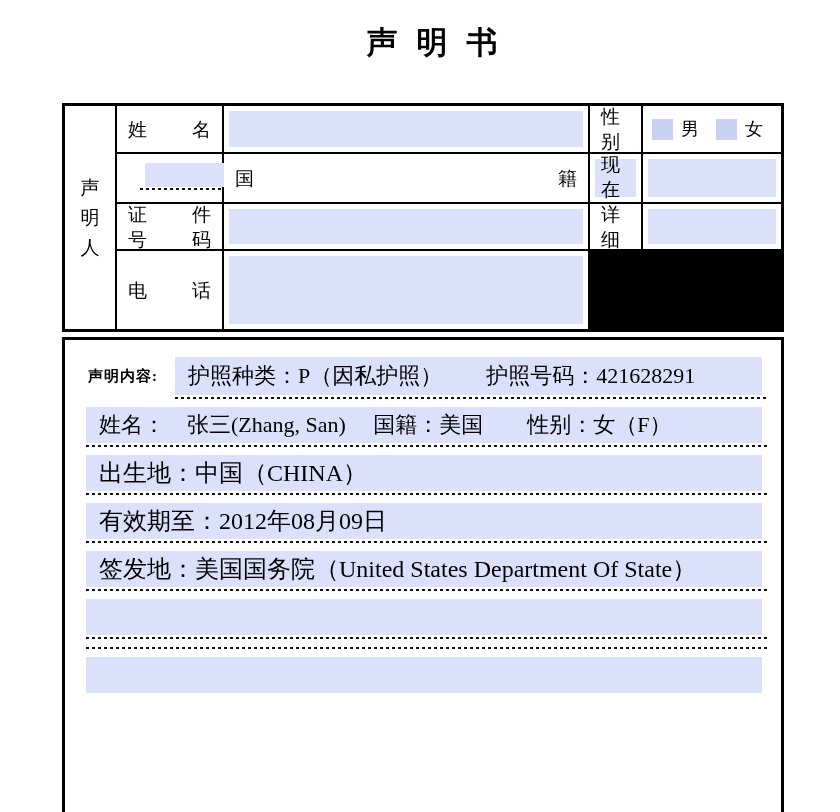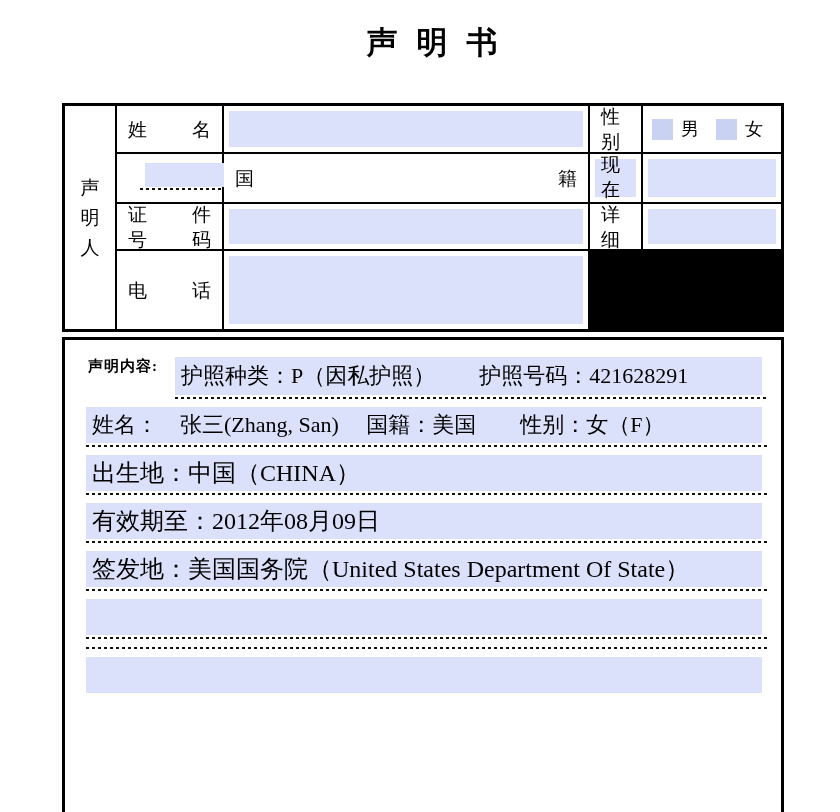--- a/index.html
+++ b/index.html
@@ -90,38 +90,39 @@
     overflow: hidden;
   }
   .dash {
     height: 2px;
     margin-top: 2px;
     background: repeating-linear-gradient(90deg, #111 0 3px, transparent 3px 6px);
   }
   .decl-first {
     display: flex;
     margin: 17px 13px 0 23px;
+    align-items: center;
   }
   .decl-content-label {
     width: 87px;
     font-size: 15px;
     font-weight: bold;
     letter-spacing: 1px;
     flex: none;
     padding-bottom: 4px;
   }
   .decl-first-field-wrap { flex: 1; }
   .decl-first .df { height: 38px; line-height: 38px; }
   .decl-rows { margin: 0 13px 0 21px; }
   .decl-row { margin-top: 8px; }
   .df {
     background: #dbe1fa;
     height: 36px;
     line-height: 36px;
-    padding-left: 6px;
+    padding-left: 13px;
     margin-right: 6px;
     font-size: 22px;
     white-space: nowrap;
     overflow: hidden;
   }
   .decl-row:nth-child(n+2):nth-child(-n+5) .df { font-size: 24px; }
   .decl-row:nth-child(6) .df { font-size: 16px; }
   .decl-row:nth-child(8) .df { font-size: 20px; }
 </style>
 </head>

